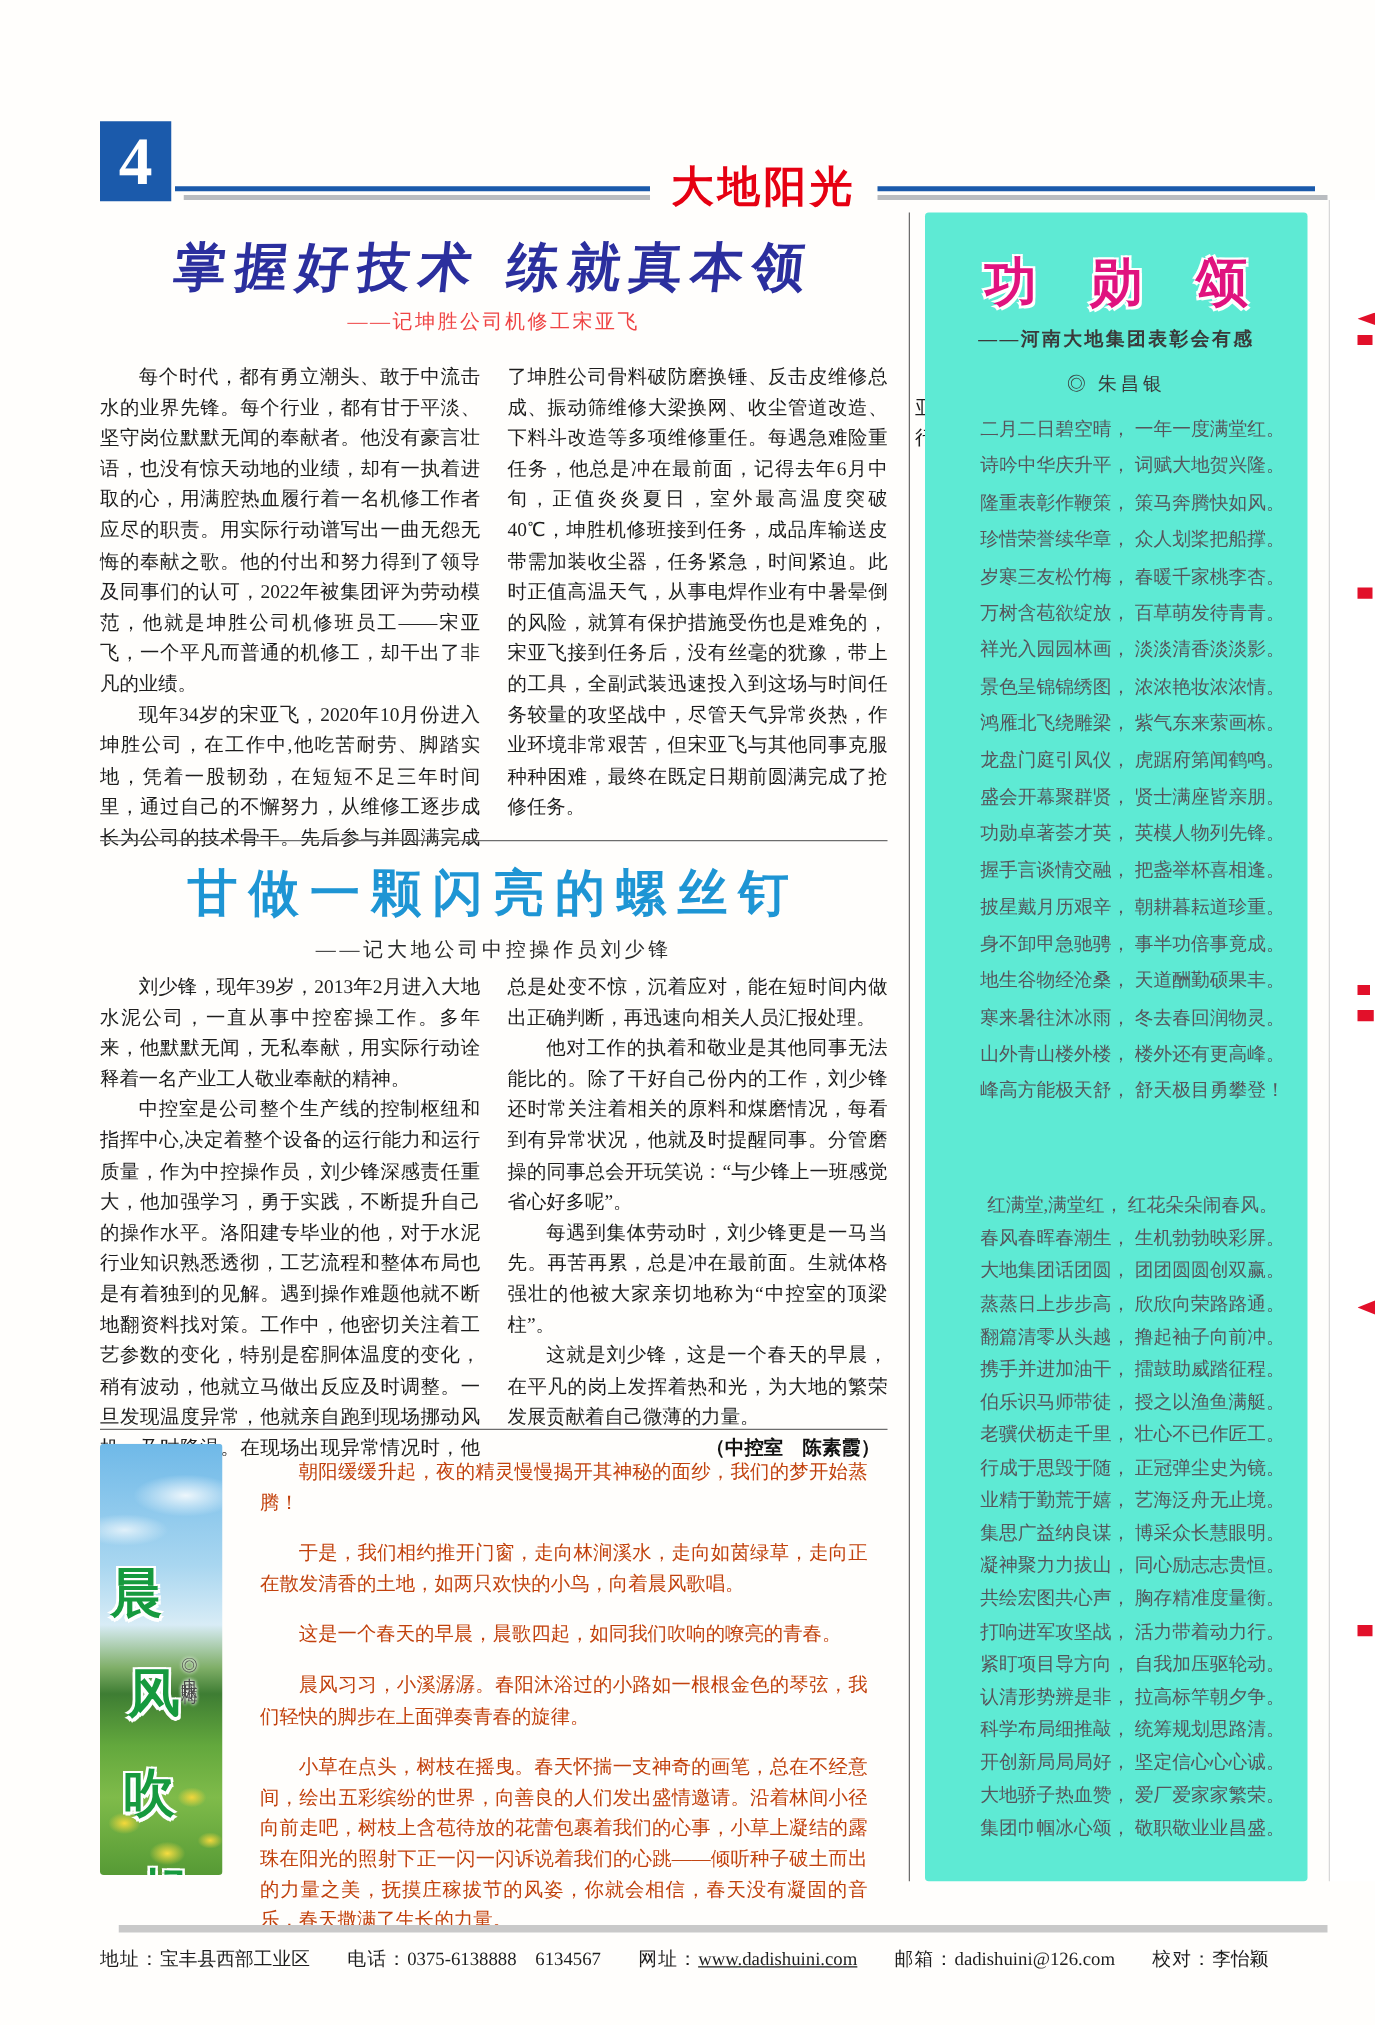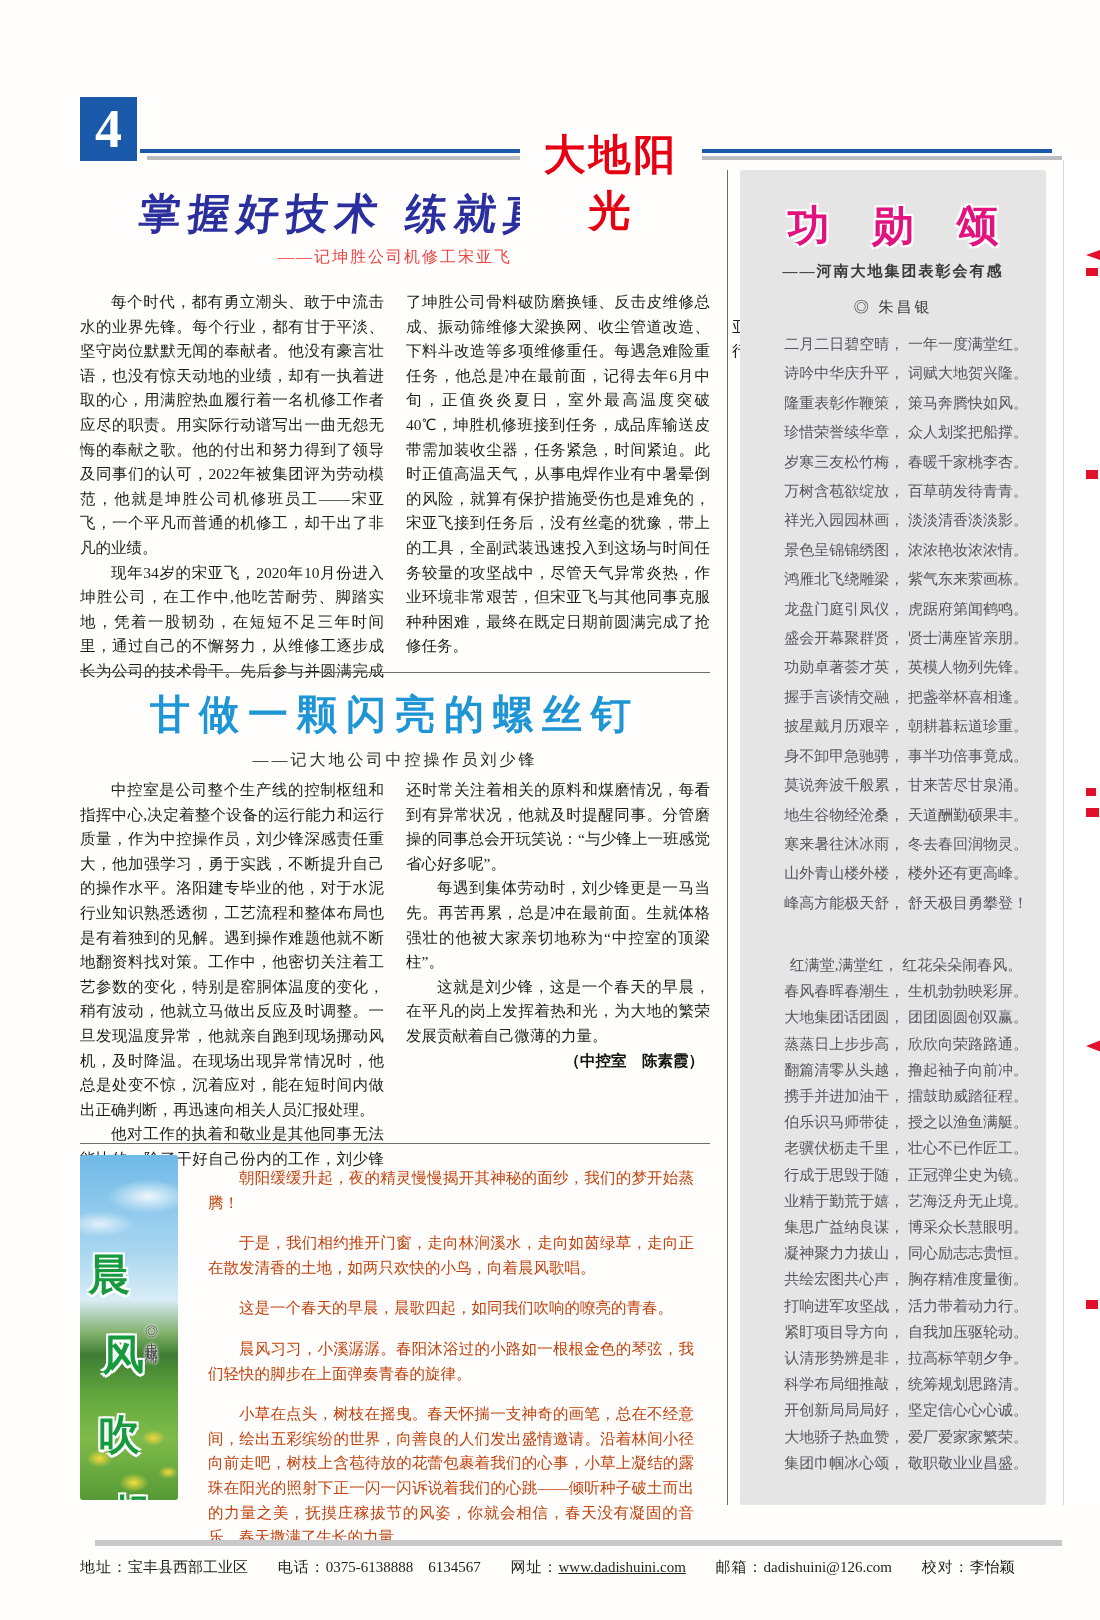--- a/index.html
+++ b/index.html
@@ -6,21 +6,21 @@
   .page{position:relative;width:1100px;height:1620px;background:#fffefc;overflow:hidden;
         font-family:"Liberation Serif",serif;color:#1f1f1f;margin:0 auto;}
 
   
   .pageno{position:absolute;left:80px;top:97px;width:57px;height:64px;background:#1b5aab;
           color:#fff;font-family:"Liberation Serif",serif;font-weight:bold;font-size:54px;
           display:flex;align-items:center;justify-content:center;}
   .rule-blue{position:absolute;left:140px;top:149px;width:912px;height:4px;background:#1b5aab;}
   .rule-gray{position:absolute;left:147px;top:156px;width:915px;height:4px;background:#b9bcc0;}
   .masthead{position:absolute;left:520px;top:127px;width:170px;text-align:center;background:#fffefc;
-            color:#e60012;font-family:Liberation Serif, serif;font-weight:bold;font-size:42px;
+            color:#e60012;font-family:Liberation Serif, serif;font-weight:bold;font-size:34px;
             letter-spacing:3px;z-index:5;padding:0 6px;}
   .logo{position:absolute;left:872px;top:100px;width:180px;height:52px;}
   .logo-mark{position:absolute;left:0;top:2px;width:52px;height:46px;}
   .logo-cn{position:absolute;left:58px;top:0;font-family:"DejaVu Sans",sans-serif;font-weight:bold;
            font-size:22px;color:#12327e;letter-spacing:1px;white-space:nowrap;}
   .logo-en{position:absolute;left:59px;top:28px;font-family:"DejaVu Sans",sans-serif;font-weight:bold;
            font-size:11.5px;color:#12327e;letter-spacing:1.2px;white-space:nowrap;}
   .logo-dot{position:absolute;left:160px;top:36px;width:5px;height:5px;background:#e60012;}
 
   
@@ -58,21 +58,21 @@
   .essay-title span:nth-child(2){margin-left:22px;}
   .essay-title span:nth-child(3){margin-left:18px;}
   .essay-title span:nth-child(4){margin-left:30px;}
   .essay-author{position:absolute;left:62px;top:160px;writing-mode:vertical-rl;font-size:13px;color:#4a4a4a;
       letter-spacing:4px;text-shadow:0 0 3px #fff,0 0 3px #fff;}
   .essay-text{position:absolute;left:192px;top:1150px;width:518px;}
   .essay-text p{margin:16px;text-indent:2em;font-size:15.5px;line-height:24.6px;text-align:justify;color:#c2410c;}
 
   
   .div-v{position:absolute;left:727px;top:170px;width:1px;height:1335px;background:#6d6d6d;}
-  .poem{position:absolute;left:740px;top:170px;width:306px;height:1335px;background:#e5e5e5;border-radius:3px;}
+  .poem{position:absolute;left:740px;top:170px;width:306px;height:1335px;background:#5eead4;border-radius:3px;}
   .poem-title{position:absolute;left:0;top:28px;width:100%;text-align:center;font-family:"DejaVu Sans",sans-serif;
       font-weight:bold;font-size:42px;color:#e0137f;letter-spacing:14px;text-indent:14px;
       text-shadow:-2px -2px 0 #fff,2px -2px 0 #fff,-2px 2px 0 #fff,2px 2px 0 #fff;}
   .poem-sub{position:absolute;left:0;top:92px;width:100%;text-align:center;font-size:15px;color:#3a3a3a;letter-spacing:2px;font-weight:bold;}
   .poem-author{position:absolute;left:0;top:128px;width:100%;text-align:center;font-size:15px;color:#3a3a3a;letter-spacing:3px;}
   .stanza{position:absolute;left:34px;width:264px;color:#56565c;text-align:center;}
   .stanza div{font-size:15px;white-space:nowrap;}
   .stanza1{top:160px;} .stanza1 div{line-height:29.4px;}
   .stanza2{top:782px;} .stanza2 div{line-height:26.2px;}
 
@@ -117,20 +117,21 @@
     <div class="byline">（坤胜公司　陈永康）</div>
   </div>
 
   <div class="div-h div1"></div>
 
   <div class="a2-title">甘做一颗闪亮的螺丝钉</div>
   <div class="a2-sub">——记大地公司中控操作员刘少锋</div>
   <div class="colwrap a2-text body-text">
     <div>
 
+    <p>刘少锋，现年39岁，2013年2月进入大地水泥公司，一直从事中控窑操工作。多年来，他默默无闻，无私奉献，用实际行动诠释着一名产业工人敬业奉献的精神。</p>
         <p>中控室是公司整个生产线的控制枢纽和指挥中心,决定着整个设备的运行能力和运行质量，作为中控操作员，刘少锋深感责任重大，他加强学习，勇于实践，不断提升自己的操作水平。洛阳建专毕业的他，对于水泥行业知识熟悉透彻，工艺流程和整体布局也是有着独到的见解。遇到操作难题他就不断地翻资料找对策。工作中，他密切关注着工艺参数的变化，特别是窑胴体温度的变化，稍有波动，他就立马做出反应及时调整。一旦发现温度异常，他就亲自跑到现场挪动风机，及时降温。在现场出现异常情况时，他总是处变不惊，沉着应对，能在短时间内做出正确判断，再迅速向相关人员汇报处理。</p>
         <p>他对工作的执着和敬业是其他同事无法能比的。除了干好自己份内的工作，刘少锋还时常关注着相关的原料和煤磨情况，每看到有异常状况，他就及时提醒同事。分管磨操的同事总会开玩笑说：“与少锋上一班感觉省心好多呢”。</p>
         <p>每遇到集体劳动时，刘少锋更是一马当先。再苦再累，总是冲在最前面。生就体格强壮的他被大家亲切地称为“中控室的顶梁柱”。</p>
         <p>这就是刘少锋，这是一个春天的早晨，在平凡的岗上发挥着热和光，为大地的繁荣发展贡献着自己微薄的力量。</p>
       </div>
     <div class="byline">（中控室　陈素霞）</div>
   </div>
 
   <div class="div-h div2"></div>
 
@@ -169,21 +170,20 @@
         <div>万树含苞欲绽放， 百草萌发待青青。</div>
         <div>祥光入园园林画， 淡淡清香淡淡影。</div>
         <div>景色呈锦锦绣图， 浓浓艳妆浓浓情。</div>
         <div>鸿雁北飞绕雕梁， 紫气东来萦画栋。</div>
         <div>龙盘门庭引凤仪， 虎踞府第闻鹤鸣。</div>
         <div>盛会开幕聚群贤， 贤士满座皆亲朋。</div>
         <div>功勋卓著荟才英， 英模人物列先锋。</div>
         <div>握手言谈情交融， 把盏举杯喜相逢。</div>
         <div>披星戴月历艰辛， 朝耕暮耘道珍重。</div>
         <div>身不卸甲急驰骋， 事半功倍事竟成。</div>
-        <div>莫说奔波千般累， 甘来苦尽甘泉涌。</div>
         <div>地生谷物经沧桑， 天道酬勤硕果丰。</div>
         <div>寒来暑往沐冰雨， 冬去春回润物灵。</div>
         <div>山外青山楼外楼， 楼外还有更高峰。</div>
         <div>峰高方能极天舒， 舒天极目勇攀登！</div>
       </div>
     <div class="stanza stanza2">
 
     <div>红满堂,满堂红， 红花朵朵闹春风。</div>
         <div>春风春晖春潮生， 生机勃勃映彩屏。</div>
         <div>大地集团话团圆， 团团圆圆创双赢。</div>

